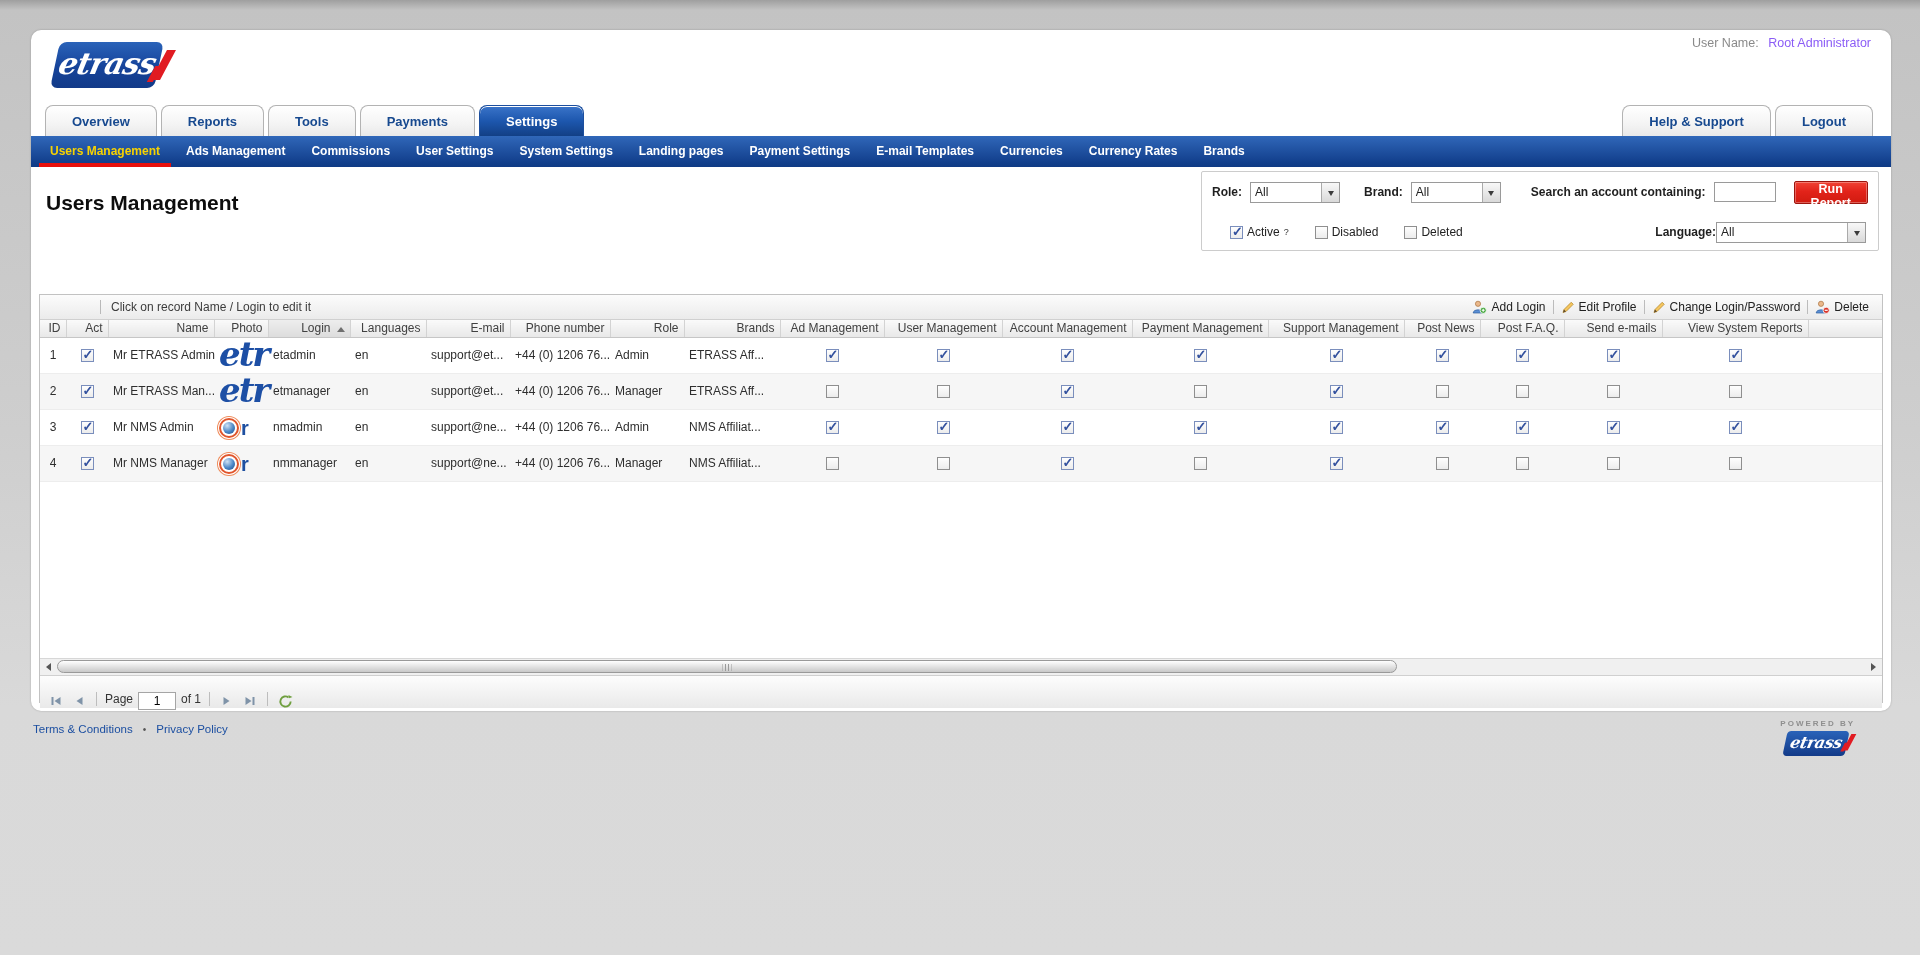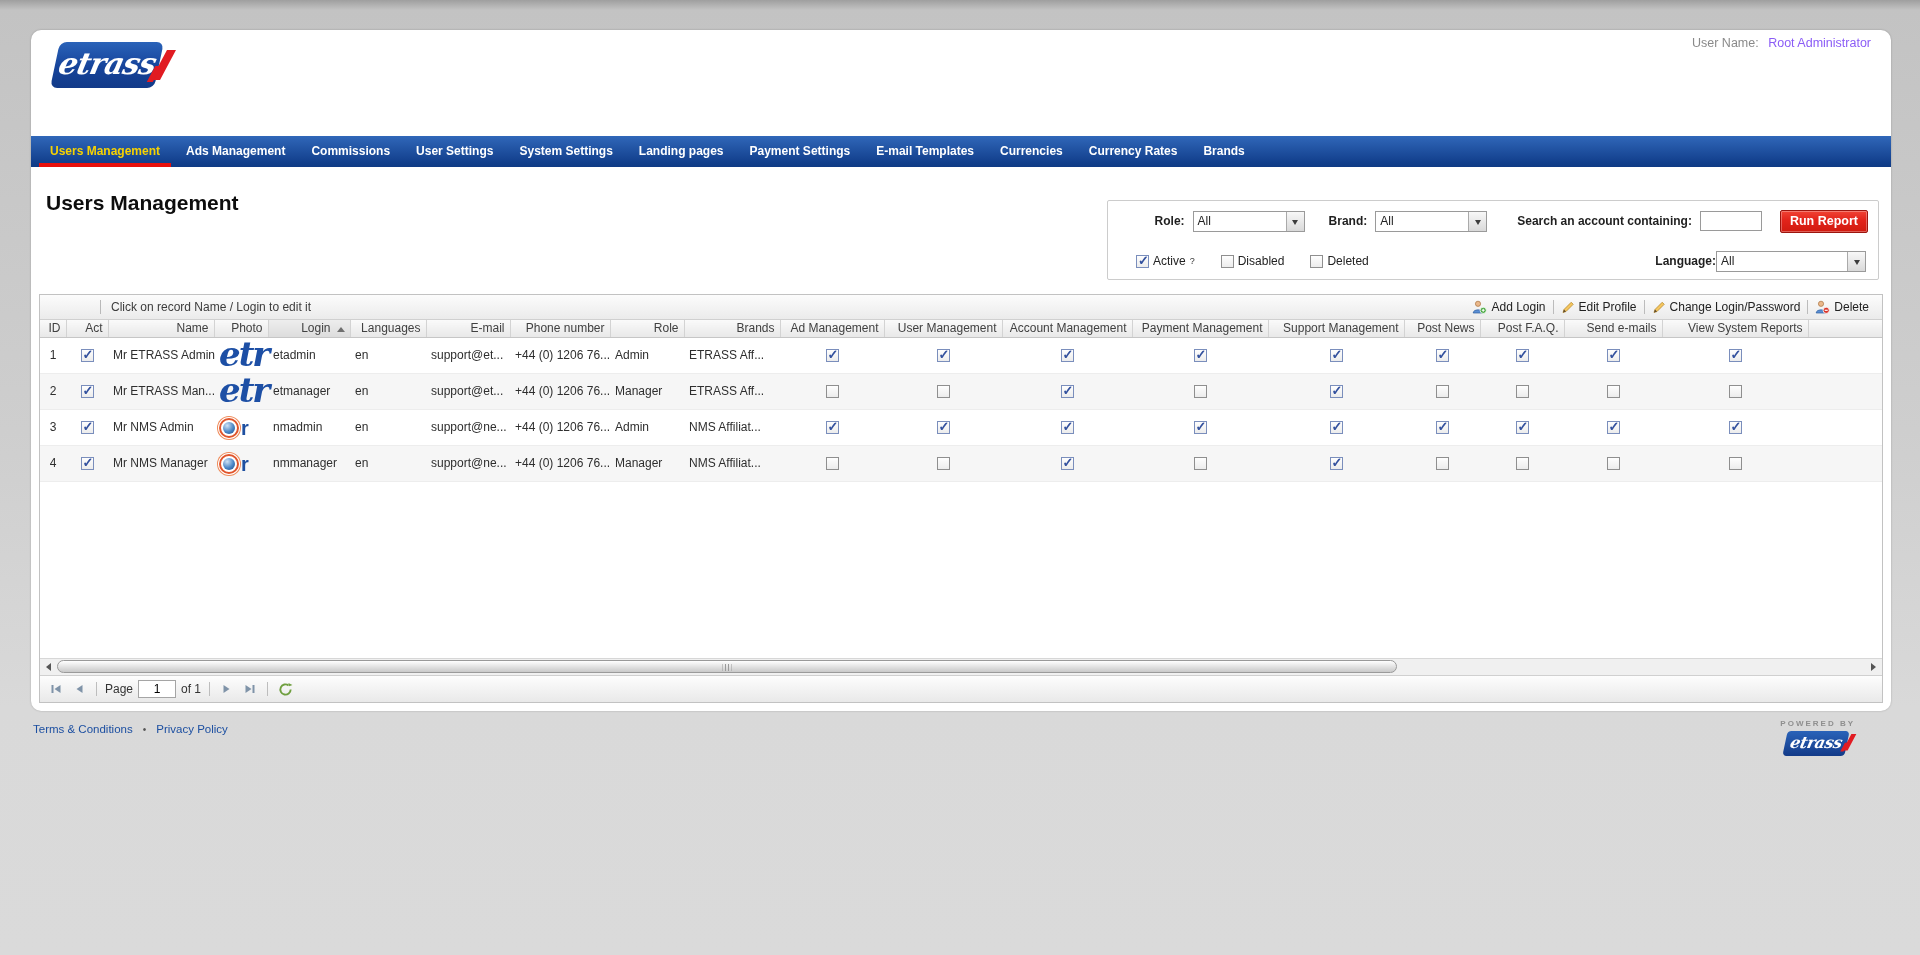--- a/index.html
+++ b/index.html
@@ -46,21 +46,21 @@
     margin-right:4px; font-size:12px; font-weight:bold; color:#fff; cursor:pointer; white-space:nowrap; }
   .subnav-item.active { color:#f7d200; }
   .subnav-item.active::after { content:""; position:absolute; left:0; right:0; bottom:0;
     height:4px; background:#e8100c; }
 
   
   .content { position:relative; height:544px; }
   .page-title { position:absolute; left:15px; top:24px; font-size:21px; font-weight:bold; color:#0d0d0d; }
 
   
-  .filter-panel { position:absolute; right:12px; top:33px; width:772px; height:80px;
+  .filter-panel { position:absolute; right:12px; top:4px; width:678px; height:80px;
     border:1px solid #cccccc; border-radius:2px; background:#fff; font-size:12px; }
   .f-row { display:flex; align-items:center; height:40px; padding:0 10px; }
   .f-row1 { justify-content:flex-end; gap:8px; }
   .f-row2 { padding-left:28px; gap:26px; }
   .f-label { font-weight:bold; color:#1f1f1f; white-space:nowrap; }
   .combo { display:inline-flex; align-items:center; justify-content:space-between;
     height:21px; border:1px solid #9a9a9a; background:#fff; cursor:pointer; }
   .combo-val { padding:0 4px; color:#222; }
   .combo-btn { width:18px; height:19px; border-left:1px solid #aaa;
     background:linear-gradient(#f8f8f8,#d9d9d9); display:flex; align-items:center; justify-content:center; }
@@ -121,21 +121,21 @@
   .hs-arrow { position:absolute; top:0; width:16px; height:16px; display:flex; align-items:center; justify-content:center; cursor:pointer; }
   .hs-left { left:0; } .hs-right { right:0; }
   .tri-l { width:0; height:0; border:4px solid transparent; border-right:5px solid #555; margin-right:3px; }
   .tri-r { width:0; height:0; border:4px solid transparent; border-left:5px solid #555; margin-left:3px; }
   .hs-thumb { position:absolute; left:17px; top:1px; width:1340px; height:13px;
     background:linear-gradient(#ffffff,#c9c9c9); border:1px solid #9a9a9a; border-radius:7px; cursor:pointer; }
   .hs-grip { position:absolute; left:50%; top:3px; width:9px; height:7px; transform:translateX(-50%);
     background:repeating-linear-gradient(90deg,#9a9a9a 0 1px,transparent 1px 3px); }
 
   
-  .pager { height:27px; display:flex; align-items:center; gap:5px; padding:4px 7px;
+  .pager { height:27px; display:flex; align-items:flex-start; gap:5px; padding:16px 7px;
     background:linear-gradient(#fdfdfd,#e9e9e9); border-top:1px solid #d0d0d0; font-size:12px; color:#333; }
   .pg-btn { display:flex; align-items:center; justify-content:center; width:18px; height:18px; cursor:pointer; }
   .pg-div { width:1px; height:14px; background:#bdbdbd; margin:0 3px; }
   .page-input { width:38px; height:18px; border:1px solid #a5a5a5; text-align:center; font-size:12px; }
 
   
   .footer { position:absolute; left:31px; right:31px; top:711px; height:80px; }
   .f-links { position:absolute; left:2px; top:12px; display:flex; align-items:center; gap:10px; font-size:11.5px; }
   .f-links a { color:#1c4fa1; text-decoration:none; cursor:pointer; }
   .f-dot { color:#555; font-size:10px; }
@@ -163,20 +163,31 @@
           <i class="f2"></i>
         </span>
     </div>
     <div class="user-info">
       <span class="u-label">User Name:</span>
       <a class="u-value">Root Administrator</a>
     </div>
   </div>
 
   <div class="tabs-row">
+    <div class="tabs-left">
+      <div class="tab">Overview</div>
+      <div class="tab">Reports</div>
+      <div class="tab">Tools</div>
+      <div class="tab">Payments</div>
+      <div class="tab active">Settings</div>
+    </div>
+    <div class="tabs-right">
+      <div class="tab">Help &amp; Support</div>
+      <div class="tab">Logout</div>
+    </div>
   </div>
 
   <div class="subnav">
     <div class="subnav-item active">Users Management</div>
     <div class="subnav-item">Ads Management</div>
     <div class="subnav-item">Commissions</div>
     <div class="subnav-item">User Settings</div>
     <div class="subnav-item">System Settings</div>
     <div class="subnav-item">Landing pages</div>
     <div class="subnav-item">Payment Settings</div>

